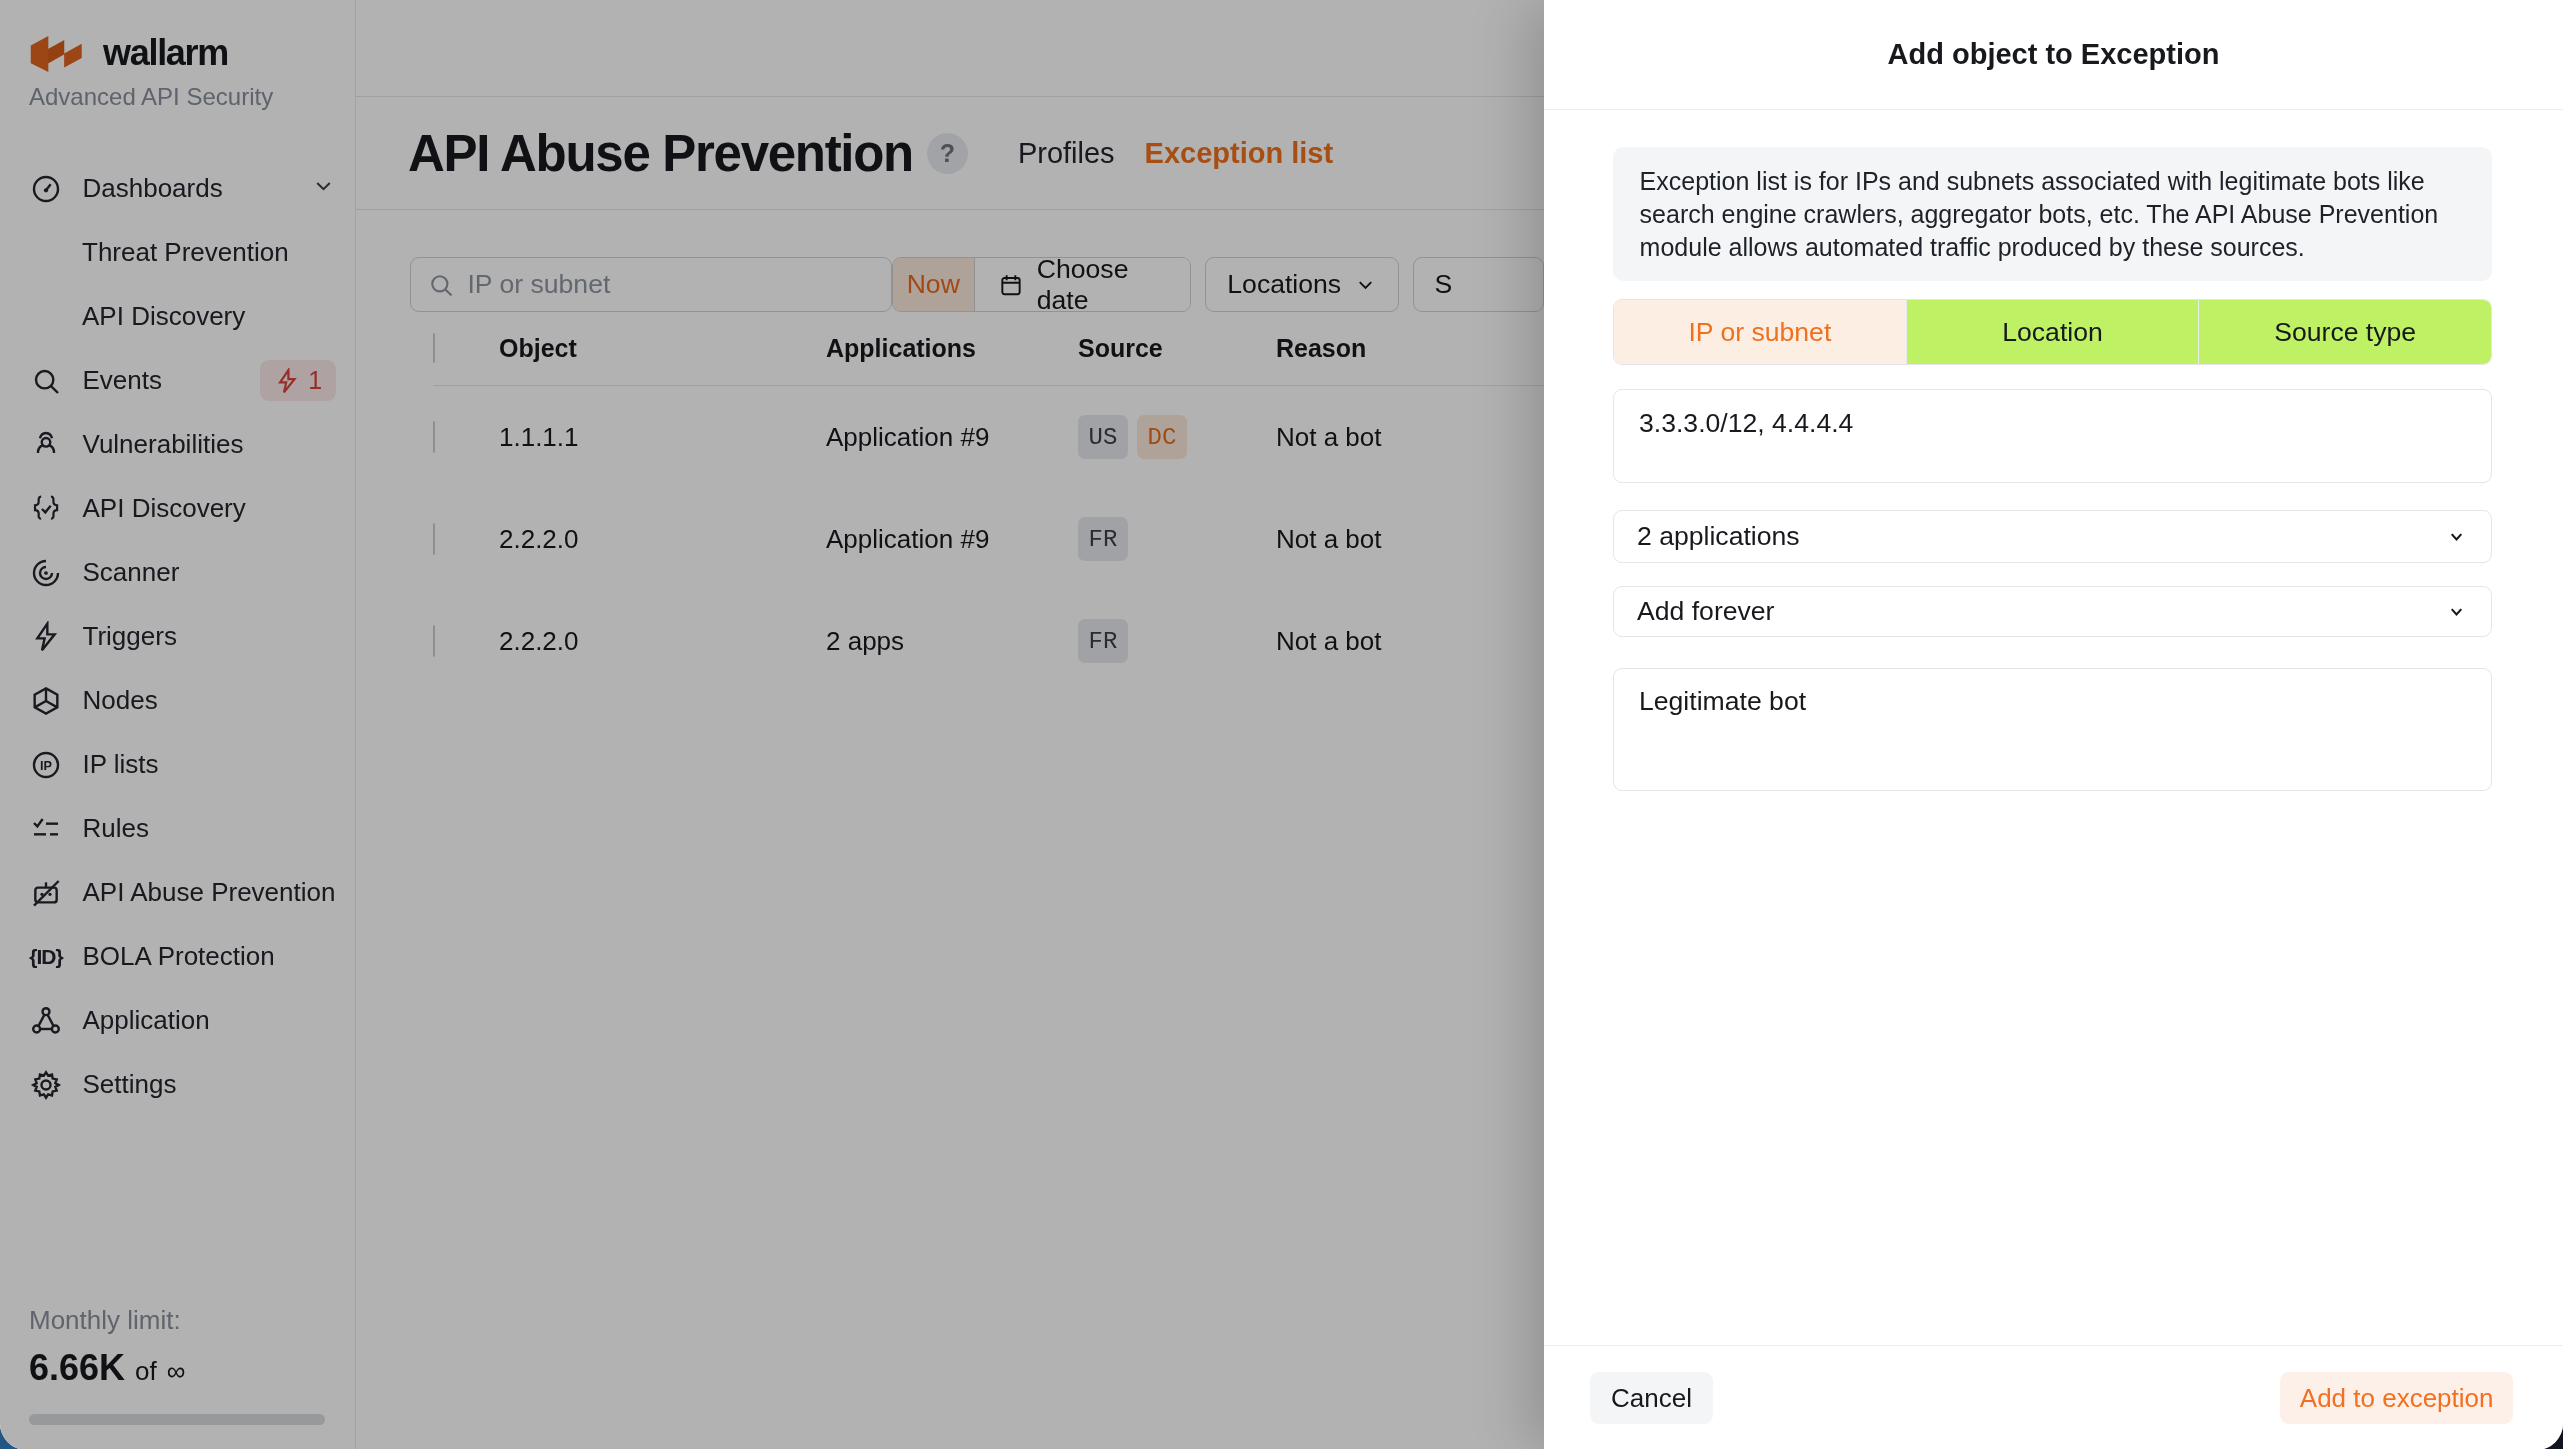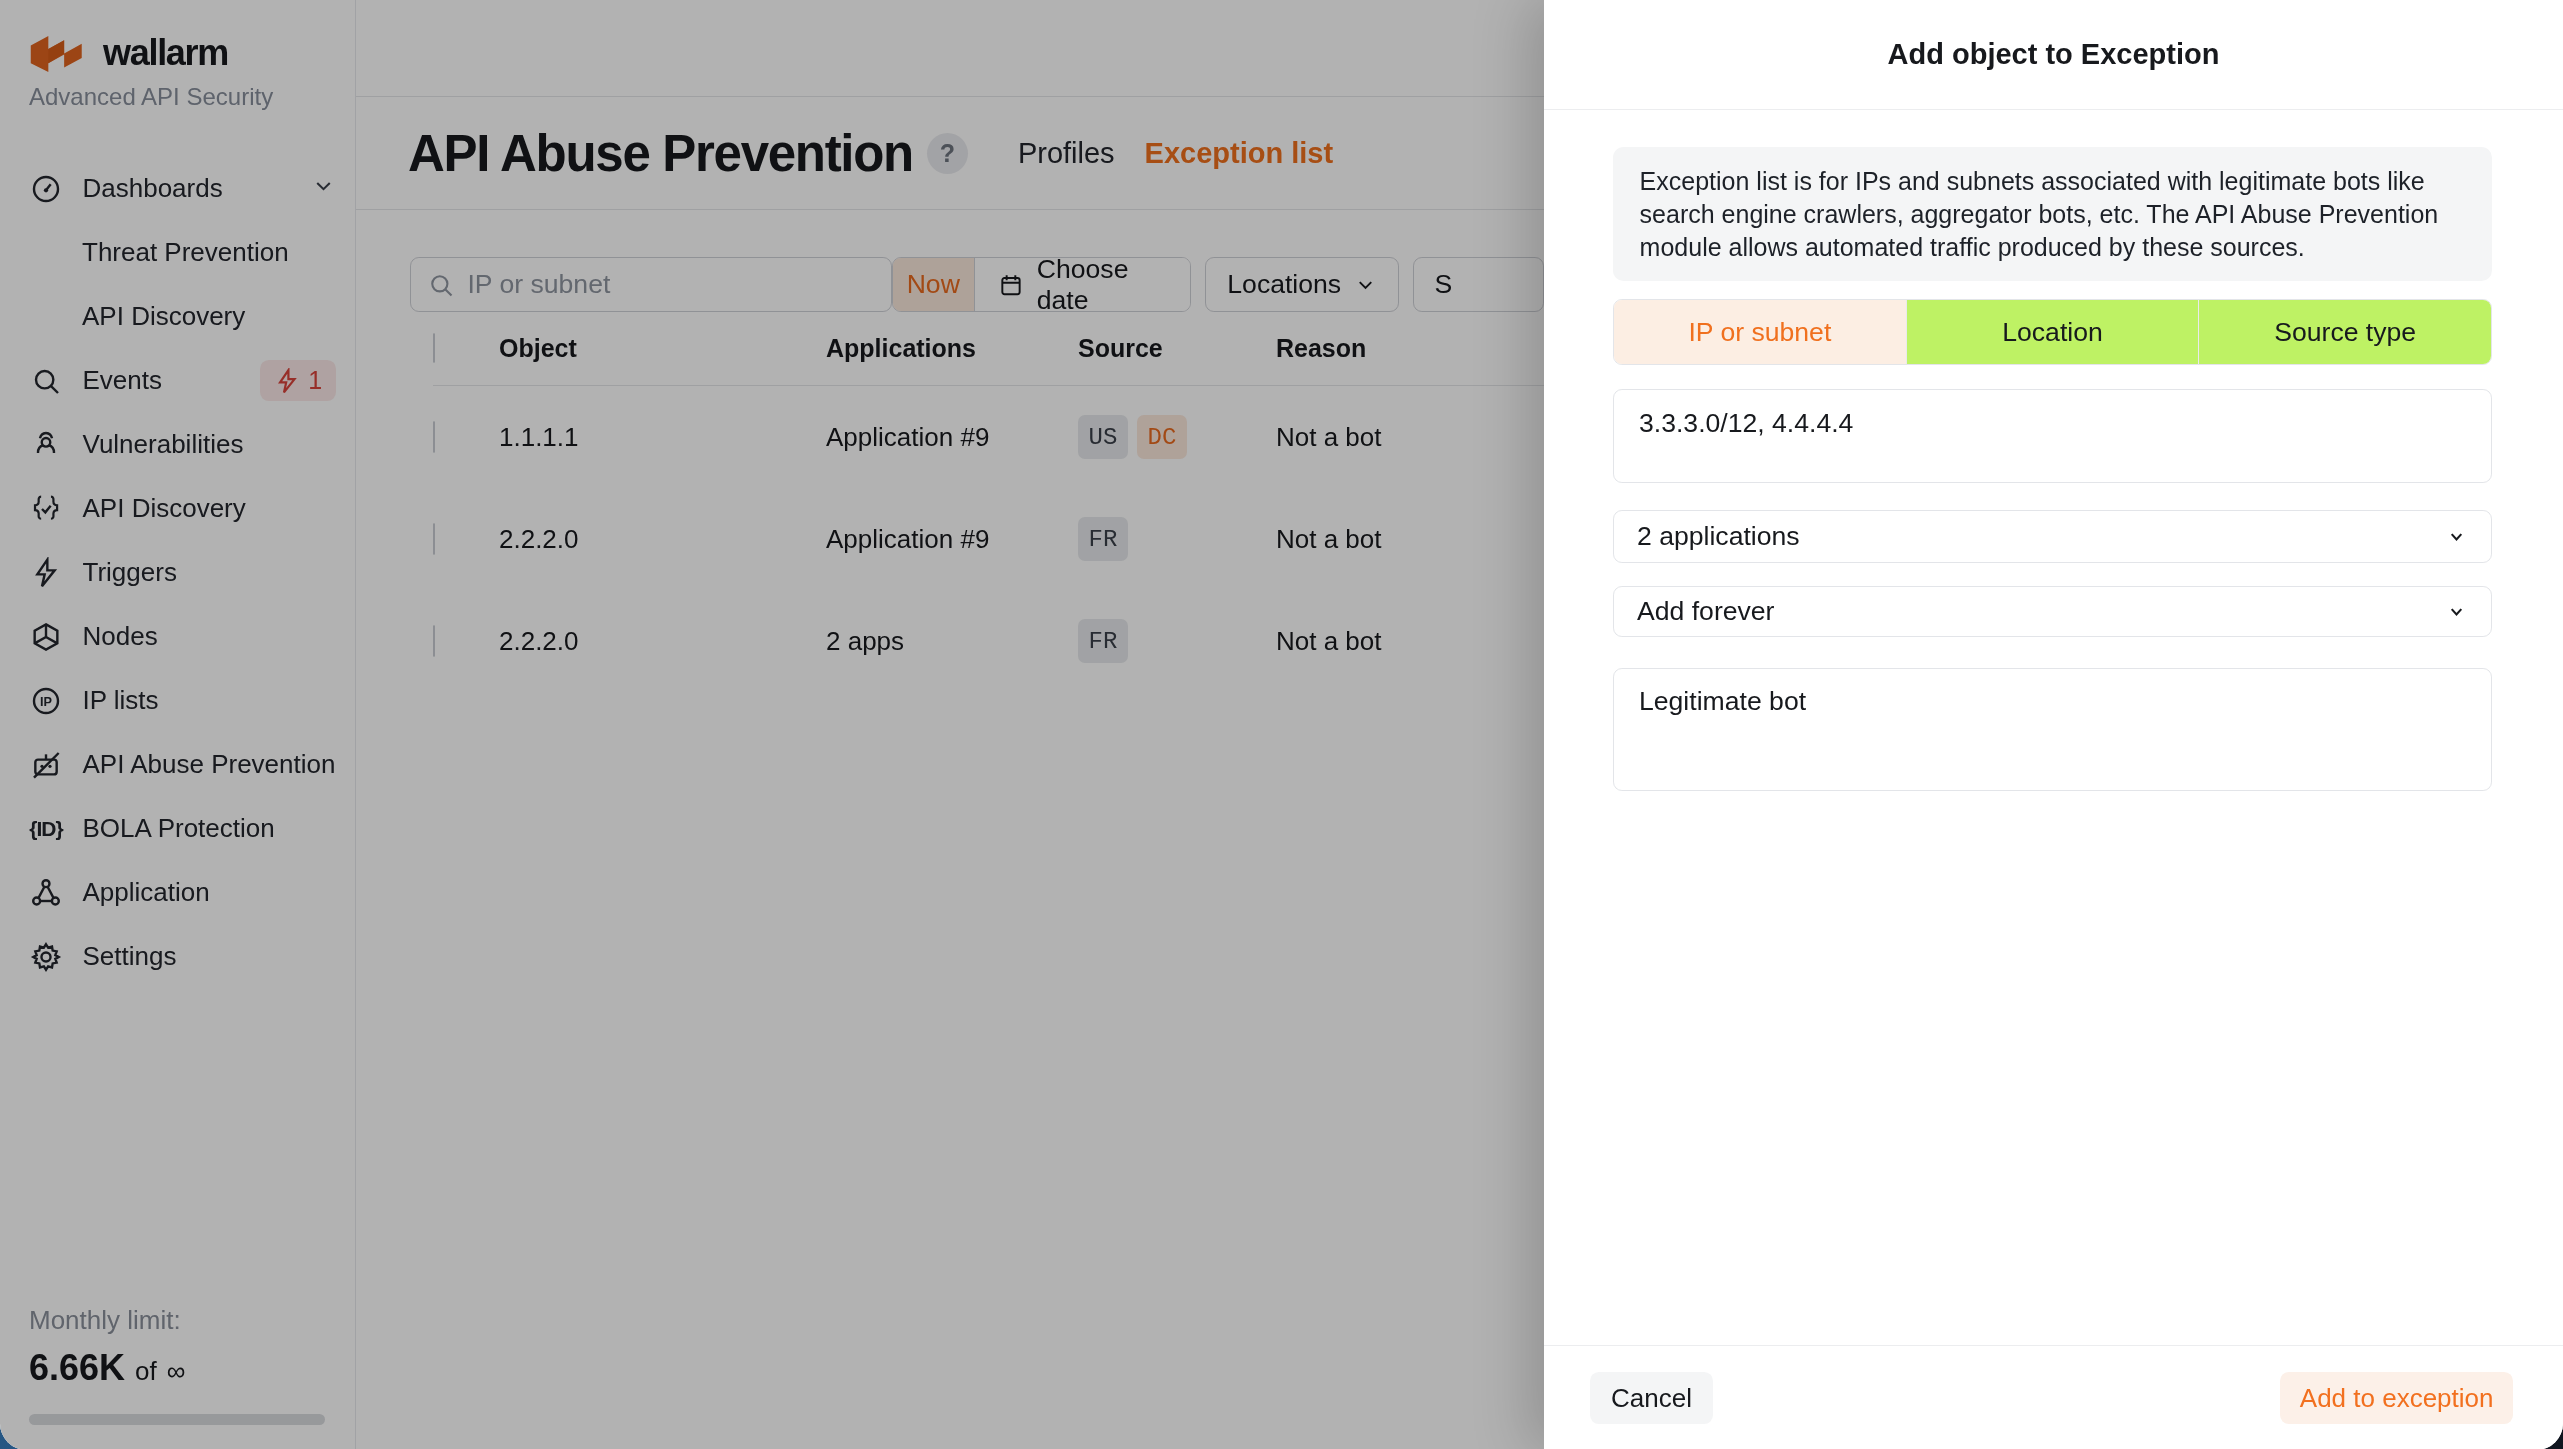--- a/index.html
+++ b/index.html
@@ -226,20 +226,30 @@
         <span class="ico">
           <svg viewBox="0 0 24 24" fill="none" stroke="#23262d" stroke-width="1.8">
               <path d="M8 3 C5.5 3 6 5.5 6 7 C6 9.5 4 10 3 10 V14 C4 14 6 14.5 6 17 C6 18.5 5.5 21 8 21" transform="translate(1,0) scale(0.92)"></path>
               <path d="M16 3 C18.5 3 18 5.5 18 7 C18 9.5 20 10 21 10 V14 C20 14 18 14.5 18 17 C18 18.5 18.5 21 16 21" transform="translate(1,0) scale(0.92)"></path>
               <polyline points="9,12 11.5,14.5 15.5,9.5"></polyline>
             </svg>
         </span>
         <span>API Discovery</span>
       </div>
 
+      <div class="nav-item">
+        <span class="ico">
+          <svg viewBox="0 0 24 24" fill="none" stroke="#23262d" stroke-width="1.8">
+              <path d="M12 3 a9 9 0 1 0 9 9"></path>
+              <path d="M12 7.5 a4.5 4.5 0 1 0 4.5 4.5"></path>
+              <circle cx="12" cy="12" r="1.4" fill="#23262d" stroke="none"></circle>
+            </svg>
+        </span>
+        <span>Scanner</span>
+      </div>
 
       <div class="nav-item">
         <span class="ico">
           <svg viewBox="0 0 24 24" fill="none" stroke="#23262d" stroke-width="1.8">
               <path d="M13 2 L5.5 13 H11 L9 22 L18.5 10 H13 Z"></path>
             </svg>
         </span>
         <span>Triggers</span>
       </div>
 
@@ -258,20 +268,31 @@
       <div class="nav-item">
         <span class="ico">
           <svg viewBox="0 0 24 24" fill="none" stroke="#23262d" stroke-width="1.8" style="font-size:29px">
               <circle cx="12" cy="12" r="9"></circle>
               <text x="12" y="15.6" text-anchor="middle" font-size="9.5" font-weight="bold" fill="#23262d" stroke="none" font-family="Liberation Sans, sans-serif">IP</text>
             </svg>
         </span>
         <span>IP lists</span>
       </div>
 
+      <div class="nav-item">
+        <span class="ico">
+          <svg viewBox="0 0 24 24" fill="none" stroke="#23262d" stroke-width="1.8">
+              <polyline points="3,7.5 5.5,10 9.5,4.5"></polyline>
+              <line x1="12" y1="8" x2="21" y2="8"></line>
+              <line x1="3" y1="16" x2="12" y2="16"></line>
+              <line x1="15" y1="16" x2="21" y2="16"></line>
+            </svg>
+        </span>
+        <span>Rules</span>
+      </div>
 
       <div class="nav-item">
         <span class="ico">
           <svg viewBox="0 0 24 24" fill="none" stroke="#23262d" stroke-width="1.8">
               <rect x="4" y="8" width="16" height="11" rx="2"></rect>
               <line x1="12" y1="4" x2="12" y2="8"></line>
               <circle cx="9" cy="13" r="1.2" fill="#23262d" stroke="none"></circle>
               <circle cx="15" cy="13" r="1.2" fill="#23262d" stroke="none"></circle>
               <line x1="3" y1="21.5" x2="21.5" y2="3"></line>
             </svg>

